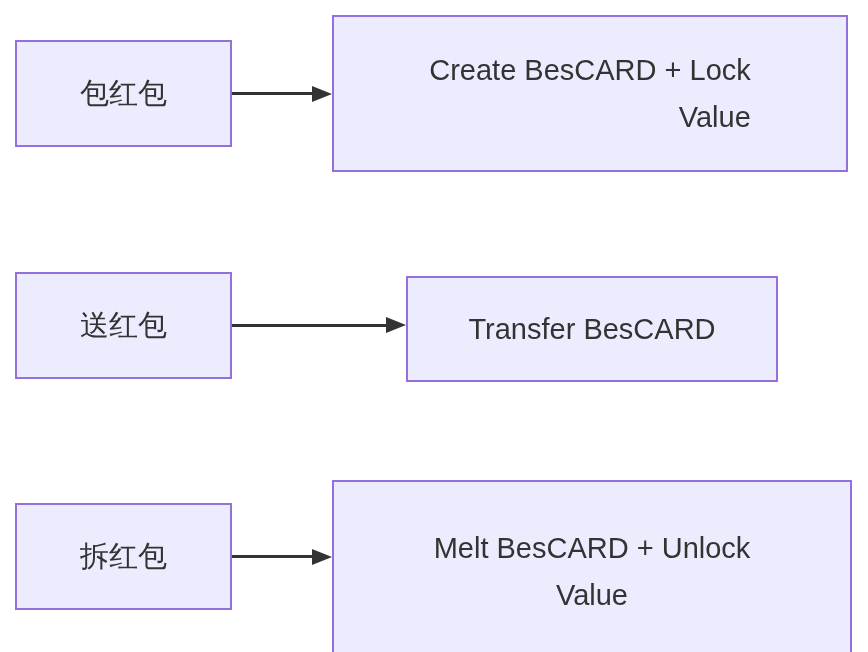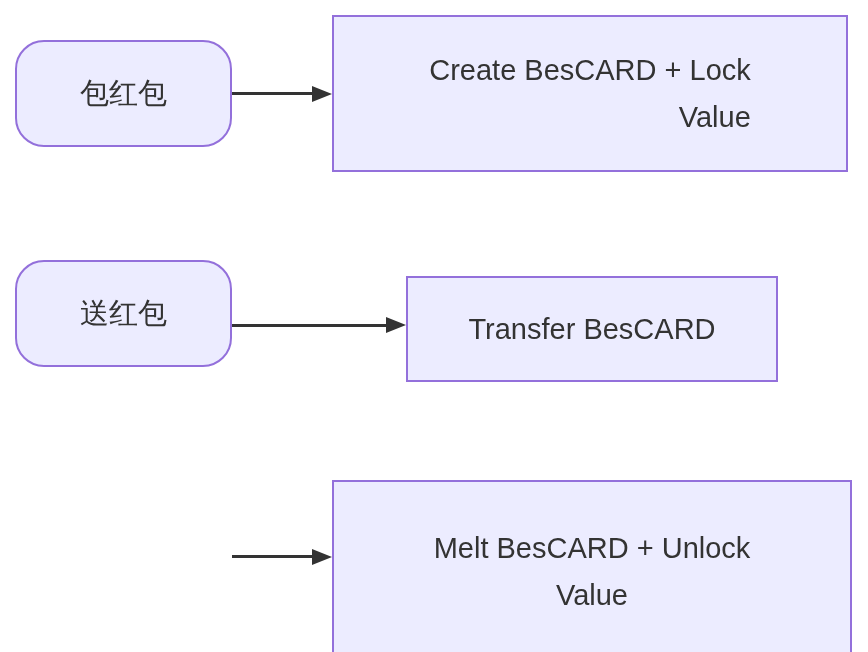--- a/index.html
+++ b/index.html
@@ -22,23 +22,23 @@
     display: flex;
     align-items: center;
     justify-content: center;
     text-align: center;
     font-size: 29px;
     line-height: 47px;
     color: #333333;
     white-space: pre-line;
   }
   
-  .src { left: 15px; width: 217px; height: 107px; border-radius: 29px; }
+  .src { left: 15px; width: 217px; height: 107px; }
   .src.r1 { top: 40px; }
-  .src.r2 { top: 260px; }
+  .src.r2 { top: 272px; }
   .src.r3 { top: 503px; }
   
   .dst.r1 { left: 332px; top: 15px;  width: 516px; height: 157px; text-align: right; }
   .dst.r2 { left: 406px; top: 276px; width: 372px; height: 106px; }
   .dst.r3 { left: 332px; top: 480px; width: 520px; height: 184px; }
   
   .edge-line {
     position: absolute;
     height: 3px;
     background: #333333;
@@ -75,20 +75,23 @@
 
   <div class="node src r2">
     <span>送红包</span>
   </div>
   <div class="edge-line el2"></div>
   <div class="edge-head eh2"></div>
   <div class="node dst r2">
     <span>Transfer BesCARD</span>
   </div>
 
+  <div class="node src r3">
+    <span>拆红包</span>
+  </div>
   <div class="edge-line el3"></div>
   <div class="edge-head eh3"></div>
   <div class="node dst r3">
     <span>Melt BesCARD + Unlock
 Value</span>
   </div>
 
 </div>
 
 </body></html>

